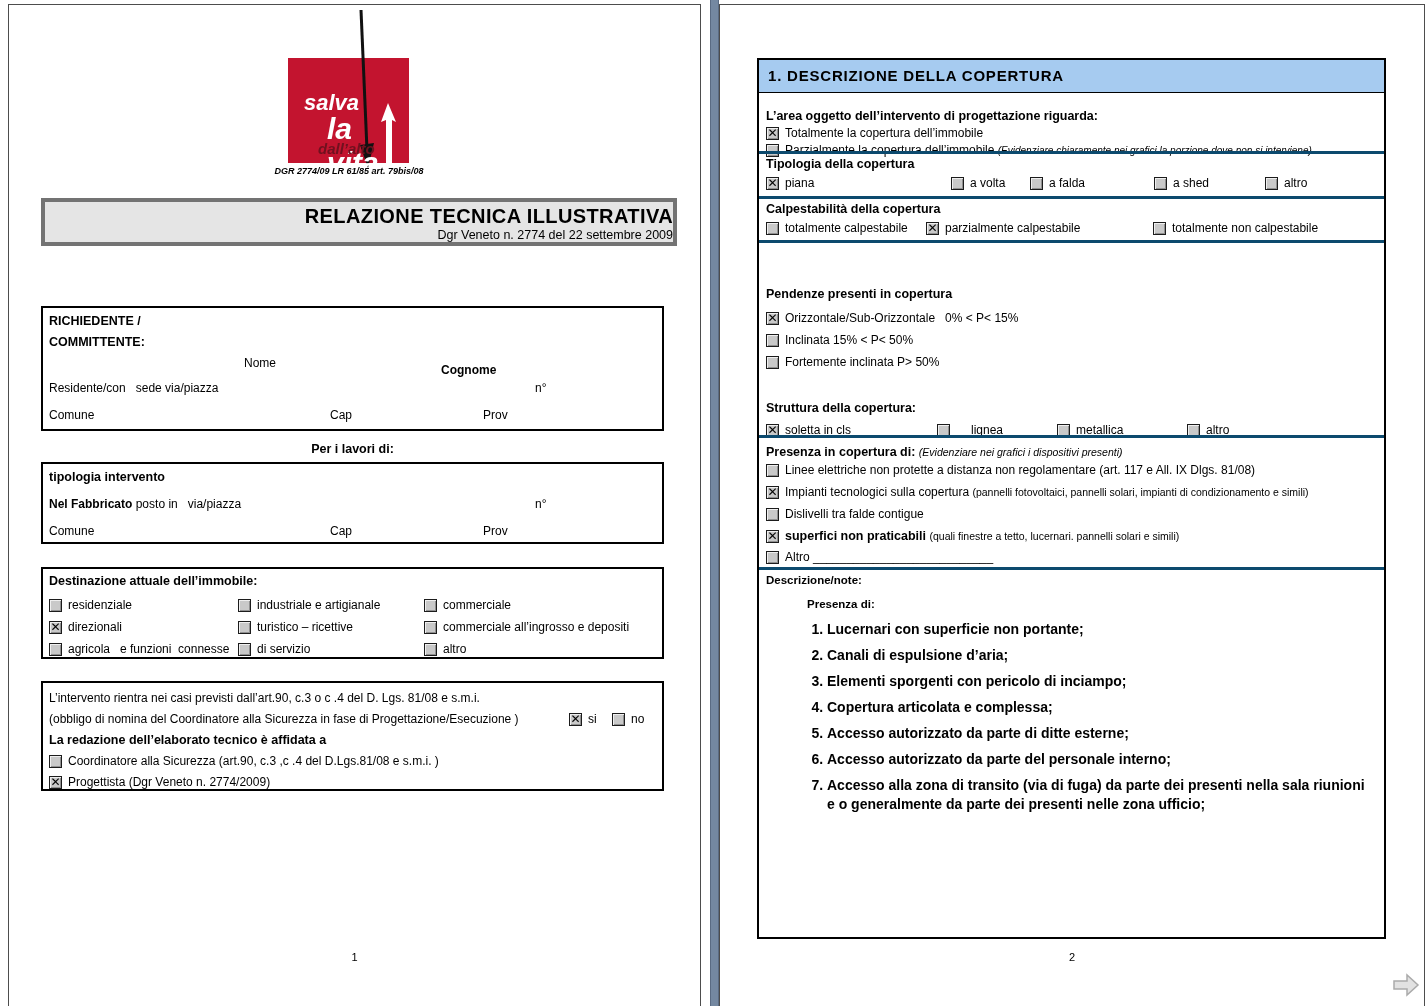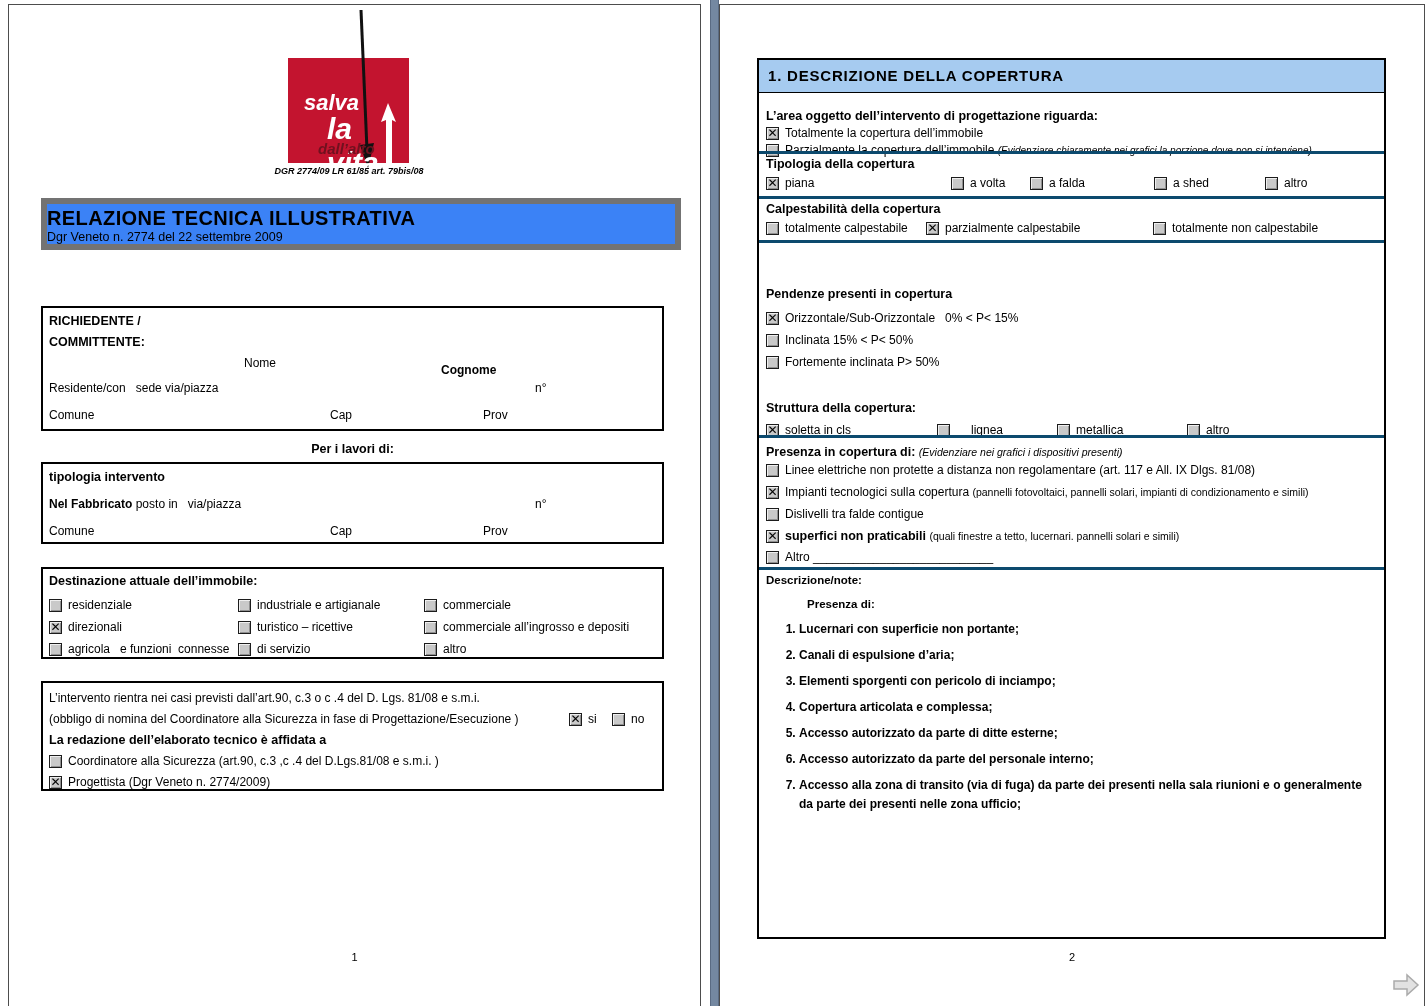--- a/index.html
+++ b/index.html
@@ -24,22 +24,22 @@
   .cb.checked::before{content:"✕";position:absolute;left:-1px;top:-2px;width:13px;height:13px;
     text-align:center;font-size:12px;font-weight:bold;color:#000;line-height:14px;}
   
   #logo-box{position:absolute;left:279px;top:53px;width:121px;height:105px;background:#c3142f;overflow:visible;}
   #logo-box .l1{position:absolute;left:16px;top:32px;color:#fff;font-weight:bold;font-style:italic;font-size:22px;}
   #logo-box .l2{position:absolute;left:7px;top:54px;color:#fff;font-weight:bold;font-style:italic;font-size:30px;margin-left:32px;}
   #logo-box .l3{position:absolute;left:30px;top:82px;color:#70111f;font-weight:bold;font-style:italic;font-size:15px;}
   #logo-caption{position:absolute;left:252px;top:161px;width:176px;text-align:center;
     font-size:9px;font-weight:bold;font-style:italic;}
   
-  #banner{position:absolute;left:32px;top:193px;width:628px;height:40px;background:#3b82f6;
-    border:6px solid #737373;text-align:left;}
+  #banner{position:absolute;left:32px;top:193px;width:628px;height:40px;background:#e5e5e5;
+    border:4px solid #737373;text-align:right;}
   #banner .bt{font-size:20px;font-weight:bold;letter-spacing:.4px;line-height:24px;margin-top:2px;}
   #banner .bs{font-size:12.5px;line-height:14px;}
   
   .box{position:absolute;left:32px;width:623px;border:2px solid #000;box-sizing:border-box;}
   #box-richiedente{top:301px;height:125px;}
   #lavori-heading{position:absolute;left:32px;top:437px;width:623px;text-align:center;}
   #box-tipologia{top:457px;height:82px;}
   #box-destinazione{top:562px;height:92px;padding:5px 0 0 6px;box-sizing:border-box;}
   #box-destinazione .dhead{margin-bottom:9px;}
   .dgrid-row{display:flex;margin-bottom:7px;}
@@ -56,21 +56,21 @@
     font-size:15px;font-weight:bold;letter-spacing:.8px;line-height:31px;padding-left:9px;}
   .r-area{height:58px;border-top:none;padding:16px 7px 0;}
   .r-area .cbrow{margin-top:2px;}
   .r-tip{height:45px;}
   .r-calp{height:44px;}
   .r-mid{height:195px;}
   .r-pres{height:132px;}
   .r-note{height:370px;}
   .rowhead{font-size:12.5px;font-weight:bold;line-height:15px;}
   .note-list{margin:0;padding-left:26px;width:566px;}
-  .note-list li{font-size:12px;font-weight:bold;line-height:19px;margin-bottom:7px;}
+  .note-list li{font-size:14px;font-weight:bold;line-height:19px;margin-bottom:7px;margin-left:28px;}
   #note-sub{font-size:11.5px;}
   #note-head{font-size:11.5px;}
   
   #next-btn{position:absolute;left:1391px;top:971px;width:30px;height:28px;cursor:pointer;}
 </style>
 </head>
 <body>
 
 <div id="page1" class="page">
 

